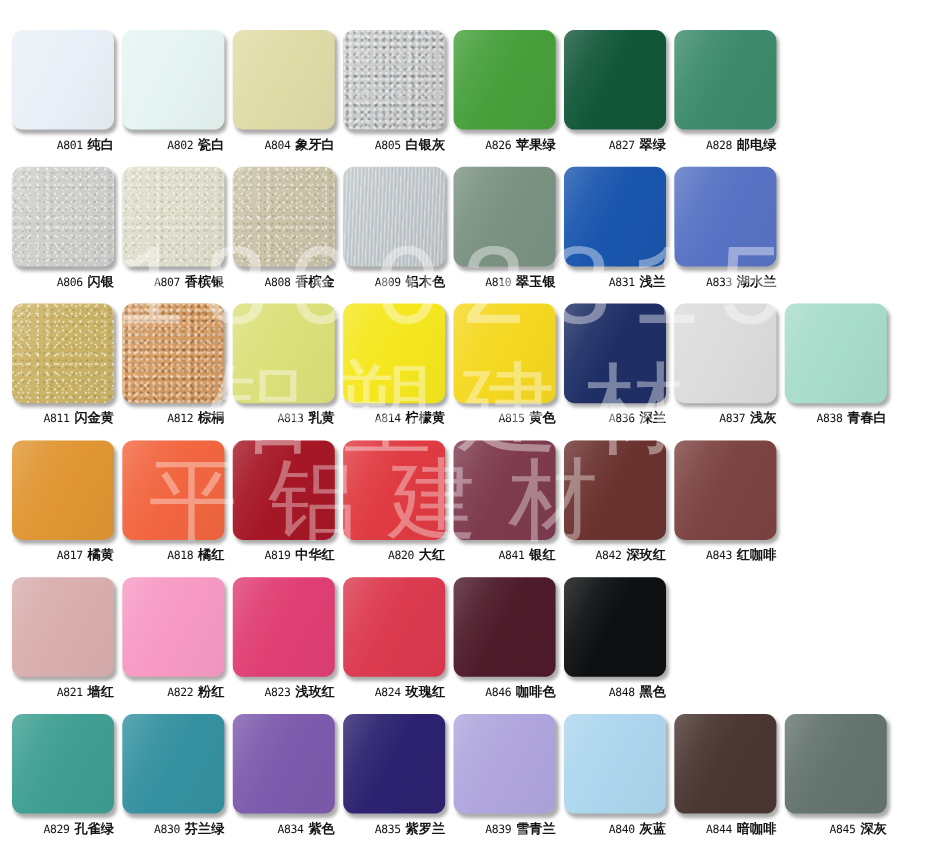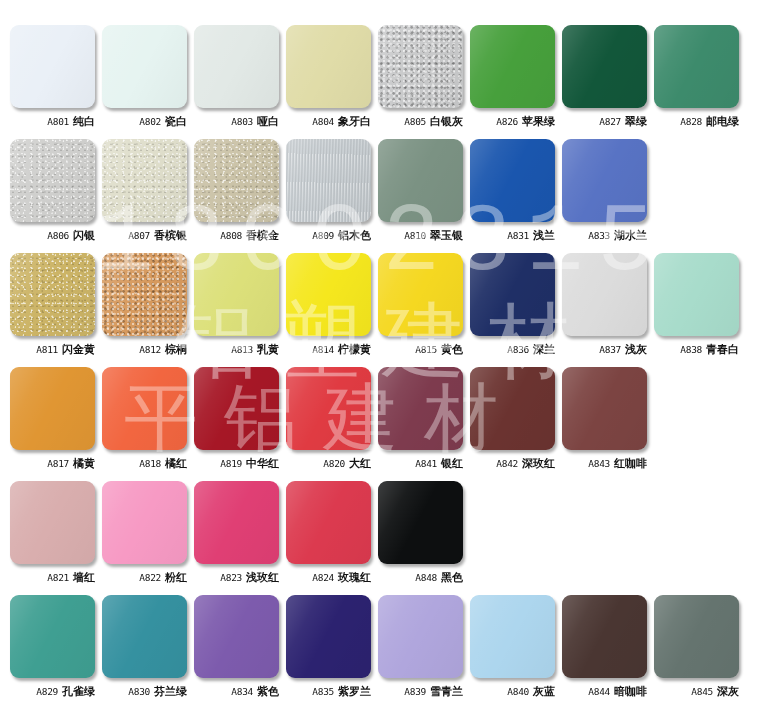--- a/index.html
+++ b/index.html
@@ -136,27 +136,20 @@
         <div class="label"><span class="code">A801</span><span class="cname">纯白</span></div>
       </div>
       <div class="cell">
         <div class="swatch " style="background: rgb(230, 244, 241);">
           <div class="grain"></div>
           <div class="gloss"></div>
         </div>
         <div class="label"><span class="code">A802</span><span class="cname">瓷白</span></div>
       </div>
       <div class="cell">
-        <div class="swatch " style="background: rgb(226, 233, 230);">
-          <div class="grain"></div>
-          <div class="gloss"></div>
-        </div>
-        <div class="label"><span class="code">A803</span><span class="cname">哑白</span></div>
-      </div>
-      <div class="cell">
         <div class="swatch " style="background: rgb(224, 220, 168);">
           <div class="grain"></div>
           <div class="gloss"></div>
         </div>
         <div class="label"><span class="code">A804</span><span class="cname">象牙白</span></div>
       </div>
       <div class="cell">
         <div class="swatch tex-coarse" style="background: rgb(201, 202, 203);">
           <div class="grain"></div>
           <div class="gloss"></div>
@@ -366,20 +359,27 @@
           <div class="gloss"></div>
         </div>
         <div class="label"><span class="code">A823</span><span class="cname">浅玫红</span></div>
       </div>
       <div class="cell">
         <div class="swatch " style="background: rgb(220, 58, 79);">
           <div class="grain"></div>
           <div class="gloss"></div>
         </div>
         <div class="label"><span class="code">A824</span><span class="cname">玫瑰红</span></div>
+      </div>
+      <div class="cell">
+        <div class="swatch " style="background: rgb(78, 27, 43);">
+          <div class="grain"></div>
+          <div class="gloss"></div>
+        </div>
+        <div class="label"><span class="code">A846</span><span class="cname">咖啡色</span></div>
       </div>
       <div class="cell">
         <div class="swatch " style="background: rgb(13, 15, 16);">
           <div class="grain"></div>
           <div class="gloss"></div>
         </div>
         <div class="label"><span class="code">A848</span><span class="cname">黑色</span></div>
       </div>
     </div>
     <div class="row">

